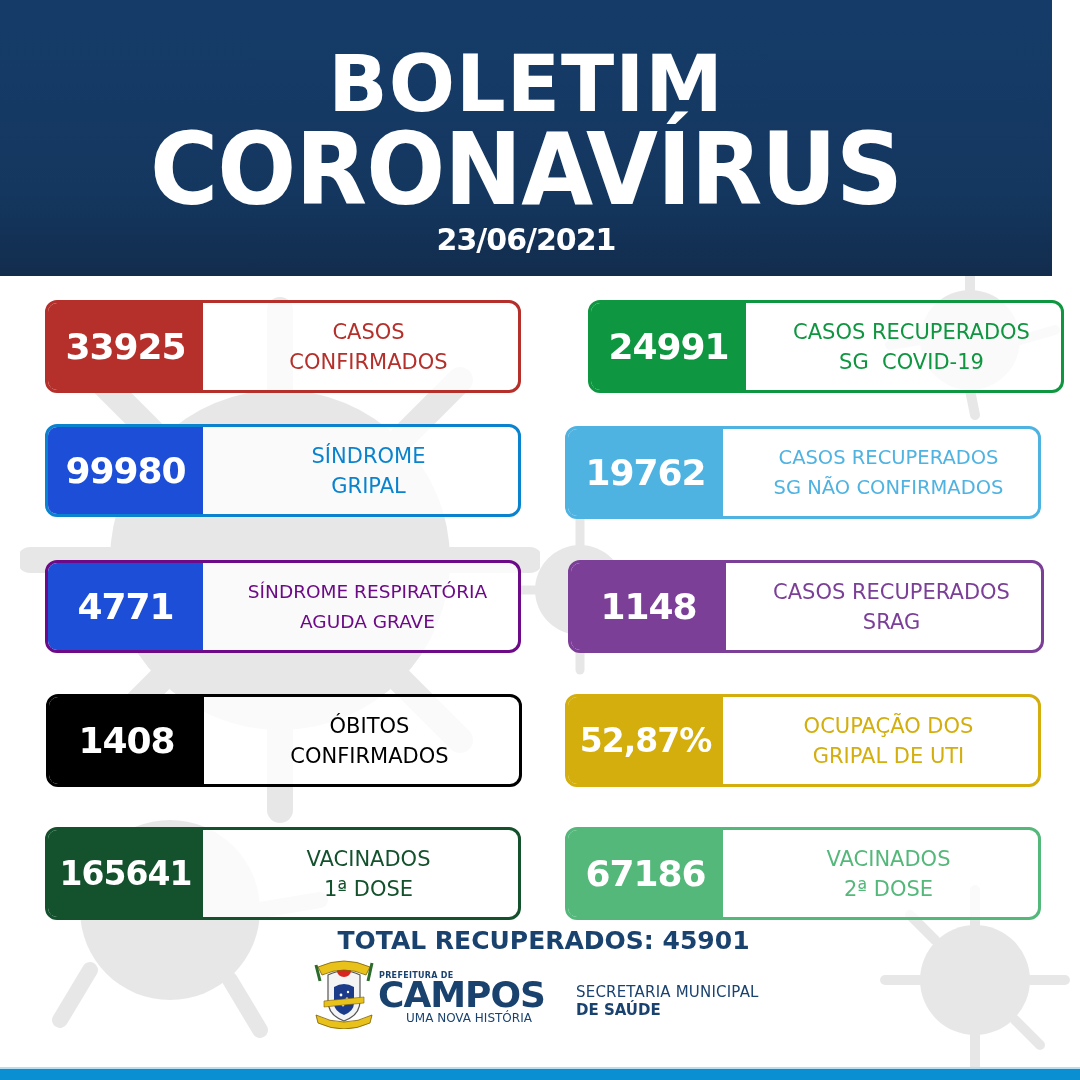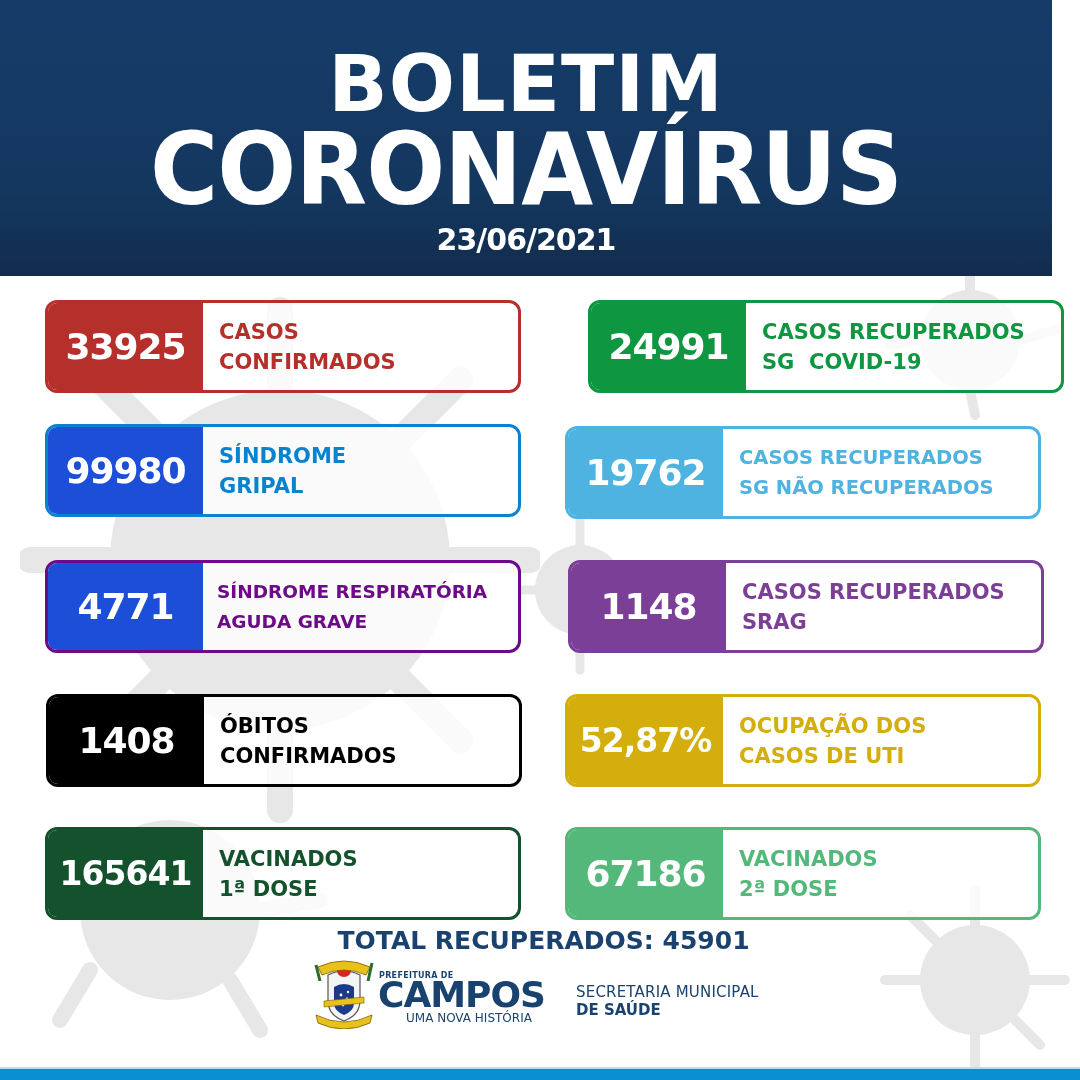--- a/index.html
+++ b/index.html
@@ -32,22 +32,23 @@
     border: 3px solid; border-radius: 12px; overflow: hidden;
     display: flex; background: rgba(255,255,255,0.78); margin-left: 8px;
   }
   .card .num {
     width: 155px; height: 100%; flex: 0 0 155px;
     display: flex; align-items: center; justify-content: center;
     color: #ffffff; font-weight: bold; font-size: 36px; letter-spacing: -1px;
   }
   .card .label {
     flex: 1; display: flex; flex-direction: column; justify-content: center;
-    padding-left: 16px; font-weight: bold; font-size: 21px; line-height: 30px;
+    padding-left: 16px; font-weight: normal; font-size: 21px; line-height: 30px;
     letter-spacing: 0px;
+    text-align: center;
   }
 
   .total {
     position: absolute; left: 0; right: 0; top: 926px; text-align: center;
     color: #1a426f; font-weight: bold; font-size: 25px; letter-spacing: 0px; margin-left: 7px;
   }
 
   .logo-area { position: absolute; left: 314px; top: 957px; width: 460px; height: 76px; }
   .crest { position: absolute; left: 0; top: 0; width: 60px; height: 72px; }
   .pref-small { position: absolute; left: 65px; top: 14px; font-size: 8px; font-weight: bold; color: #1a426f; letter-spacing: 0.3px; }
@@ -149,21 +150,21 @@
   <div class="label" style="color:#0a83cf;">
     <span>SÍNDROME</span>
     <span>GRIPAL</span>
   </div>
 </div>
 
 <div class="card" style="left:557px; top:426px; border-color:#4fb3e2;">
   <div class="num" style="background:#4fb3e2;">19762</div>
   <div class="label" style="color:#4fb3e2; font-size:19.5px;">
     <span>CASOS RECUPERADOS</span>
-    <span>SG NÃO RECUPERADOS</span>
+    <span>SG NÃO CONFIRMADOS</span>
   </div>
 </div>
 
 <div class="card" style="left:37px; top:560px; border-color:#6d0a87;">
   <div class="num" style="background:#1d4ed8;">4771</div>
   <div class="label" style="color:#6d0a87; font-size:18.5px; padding-left:14px;">
     <span>SÍNDROME RESPIRATÓRIA</span>
     <span>AGUDA GRAVE</span>
   </div>
 </div>
@@ -181,21 +182,21 @@
   <div class="label" style="color:#000000;">
     <span>ÓBITOS</span>
     <span>CONFIRMADOS</span>
   </div>
 </div>
 
 <div class="card" style="left:557px; top:694px; border-color:#d3ae0c;">
   <div class="num" style="background:#d3ae0c; font-size:33px;">52,87%</div>
   <div class="label" style="color:#d3ae0c;">
     <span>OCUPAÇÃO DOS</span>
-    <span>CASOS DE UTI</span>
+    <span>GRIPAL DE UTI</span>
   </div>
 </div>
 
 <div class="card" style="left:37px; top:827px; border-color:#14512d;">
   <div class="num" style="background:#14512d; font-size:33px;">165641</div>
   <div class="label" style="color:#14512d;">
     <span>VACINADOS</span>
     <span>1ª DOSE</span>
   </div>
 </div>

